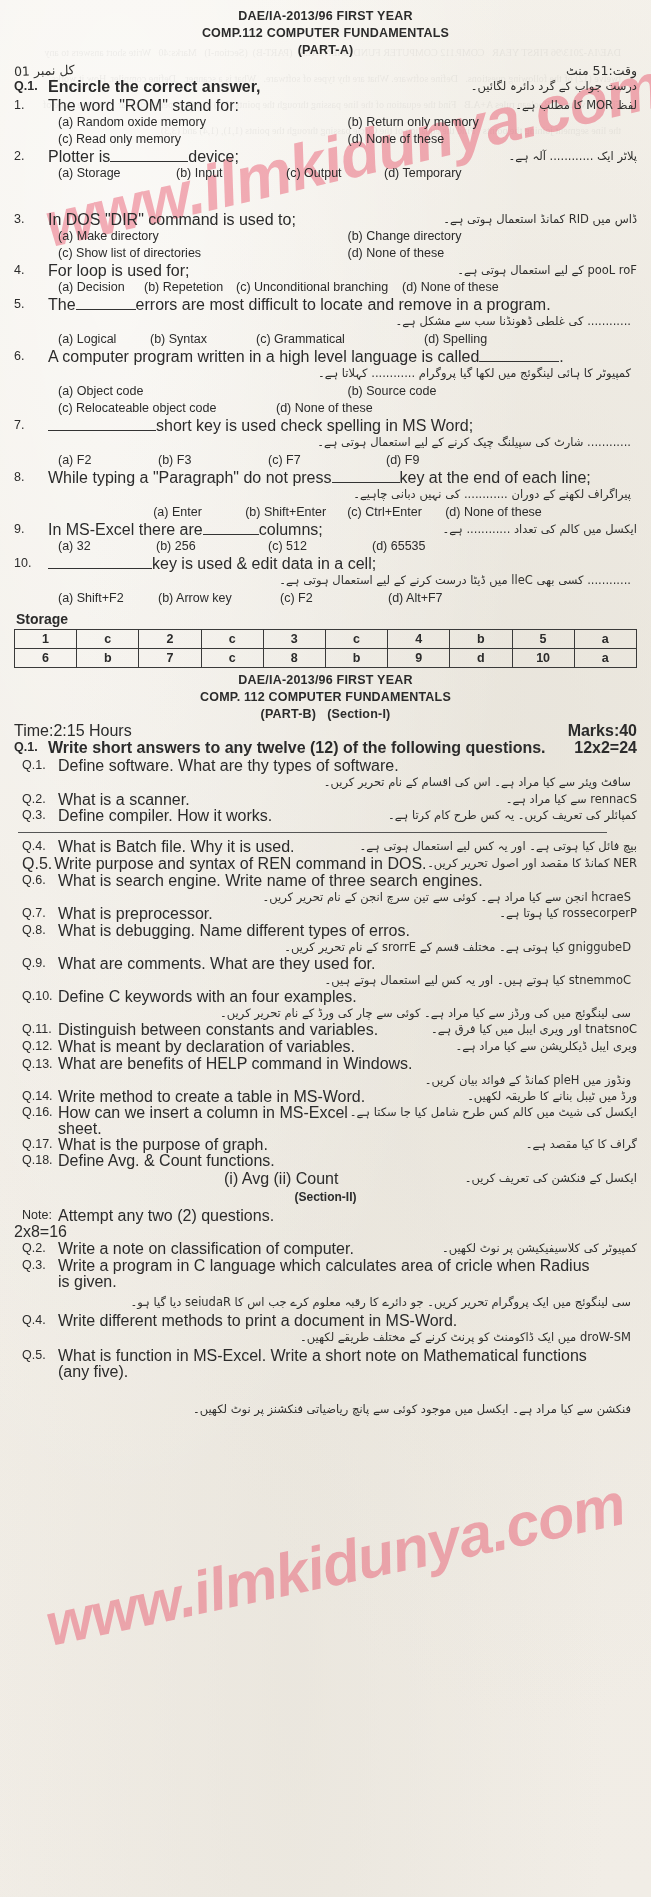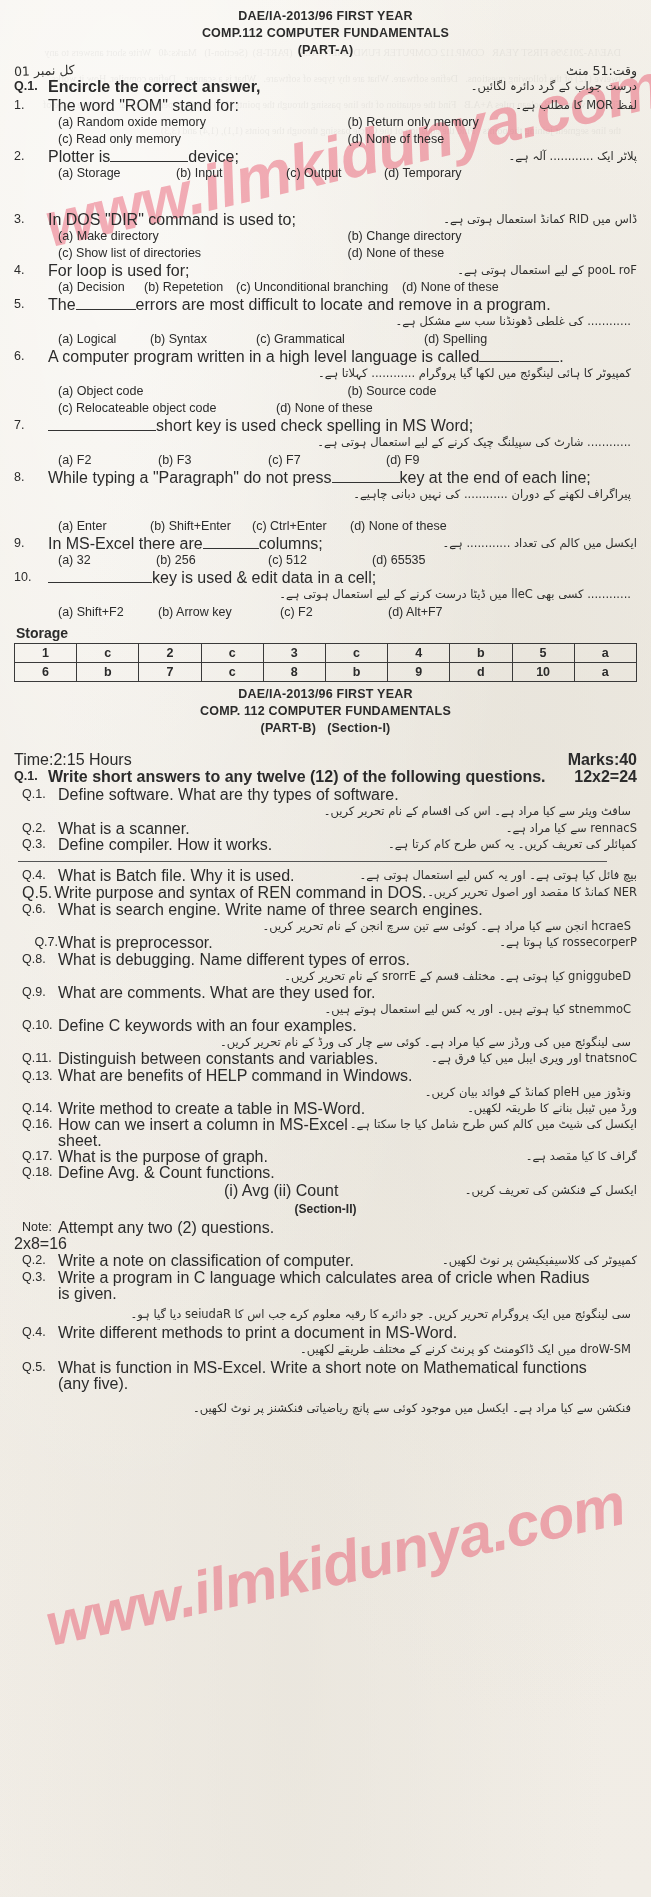--- a/index.html
+++ b/index.html
@@ -251,21 +251,21 @@
       <span>(d) F9</span>
     </div>
 
     <div class="row" style="margin-top:1px;">
       <div class="qnum">8.</div>
       <div class="qtxt">
         <span>While typing a "Paragraph" do not press</span><span class="blank" style="width:68px;"></span><span>key at the end of each line;</span>
       </div>
     </div>
     <div class="urdu urdu-line">پیراگراف لکھنے کے دوران ............ کی نہیں دبانی چاہیے۔</div>
-    <div class="opts" style="margin-top:16px;">
+    <div class="opts" style="margin-top:2px;justify-content:center;">
       <span style="width:92px;">(a) Enter</span>
       <span style="width:102px;">(b) Shift+Enter</span>
       <span style="width:98px;">(c) Ctrl+Enter</span>
       <span>(d) None of these</span>
     </div>
 
     <div class="sb" style="margin-top:1px;">
       <div class="row">
         <div class="qnum">9.</div>
         <div class="qtxt">
@@ -326,21 +326,21 @@
       </table>
 
     <div style="height:4px"></div>
     <div class="ctr hdr">DAE/IA-2013/96 FIRST YEAR</div>
     <div class="ctr hdr">COMP. 112 COMPUTER FUNDAMENTALS</div>
     <div class="ctr hdr">
       <span>(PART-B)</span>&nbsp;&nbsp;
       <span>(Section-I)</span>
     </div>
 
-    <div class="sb" style="margin-top:15px;">
+    <div class="sb" style="margin-top:0;">
       <div class="qtxt">Time:2:15 Hours</div>
       <div class="qtxt bold">Marks:40</div>
     </div>
 
     <div class="sb" style="margin-top:1px;">
       <div class="row">
         <div class="qnum bold">Q.1.</div>
         <div class="qtxt bold">Write short answers to any twelve (12) of the following questions.</div>
       </div>
       <div class="qtxt bold">12x2=24</div>
@@ -386,21 +386,21 @@
       </div>
       <div class="urdu">REN کمانڈ کا مقصد اور اصول تحریر کریں۔</div>
     </div>
 
     <div class="row" style="margin-top:1px;">
       <div class="qnum-i">Q.6.</div>
       <div class="qtxt">What is search engine. Write name of three search engines.</div>
     </div>
     <div class="urdu urdu-line">Search انجن سے کیا مراد ہے۔ کوئی سے تین سرچ انجن کے نام تحریر کریں۔</div>
 
-    <div class="sb" style="margin-top:1px;text-align:right;">
+    <div class="sb" style="margin-top:1px;">
       <div class="row">
         <div class="qnum-i">Q.7.</div>
         <div class="qtxt">What is preprocessor.</div>
       </div>
       <div class="urdu">Preprocessor کیا ہوتا ہے۔</div>
     </div>
 
     <div class="row" style="margin-top:1px;">
       <div class="qnum-i">Q.8.</div>
       <div class="qtxt">What is debugging. Name different types of erros.</div>
@@ -420,20 +420,27 @@
     <div class="urdu urdu-line">سی لینگوئج میں کی ورڈز سے کیا مراد ہے۔ کوئی سے چار کی ورڈ کے نام تحریر کریں۔</div>
 
     <div class="sb" style="margin-top:1px;">
       <div class="row">
         <div class="qnum-i">Q.11.</div>
         <div class="qtxt">Distinguish between constants and variables.</div>
       </div>
       <div class="urdu">Constant اور ویری ایبل میں کیا فرق ہے۔</div>
     </div>
 
+    <div class="sb" style="margin-top:1px;">
+      <div class="row">
+        <div class="qnum-i">Q.12.</div>
+        <div class="qtxt">What is meant by declaration of variables.</div>
+      </div>
+      <div class="urdu">ویری ایبل ڈیکلریشن سے کیا مراد ہے۔</div>
+    </div>
 
     <div class="row" style="margin-top:1px;align-items:center;">
       <div class="qnum-i">Q.13.</div>
       <div class="qtxt">What are benefits of HELP command in Windows.</div>
     </div>
     <div class="urdu urdu-line">ونڈوز میں Help کمانڈ کے فوائد بیان کریں۔</div>
 
     <div class="sb" style="margin-top:1px;">
       <div class="row">
         <div class="qnum-i">Q.14.</div>
@@ -496,16 +503,16 @@
     <div class="row" style="margin-top:3px;">
       <div class="qnum-i">Q.4.</div>
       <div class="qtxt">Write different methods to print a document in MS-Word.</div>
     </div>
     <div class="urdu urdu-line">MS-Word میں ایک ڈاکومنٹ کو پرنٹ کرنے کے مختلف طریقے لکھیں۔</div>
 
     <div class="row" style="margin-top:3px;">
       <div class="qnum-i">Q.5.</div>
       <div class="qtxt" style="width:545px;">What is function in MS-Excel. Write a short note on Mathematical functions (any five).</div>
     </div>
-    <div class="urdu urdu-line" style="margin-top:8px;">فنکشن سے کیا مراد ہے۔ ایکسل میں موجود کوئی سے پانچ ریاضیاتی فنکشنز پر نوٹ لکھیں۔</div>
+    <div class="urdu urdu-line" style="margin-top:21px;">فنکشن سے کیا مراد ہے۔ ایکسل میں موجود کوئی سے پانچ ریاضیاتی فنکشنز پر نوٹ لکھیں۔</div>
 
   </div>
 </div>
 
 </body></html>

